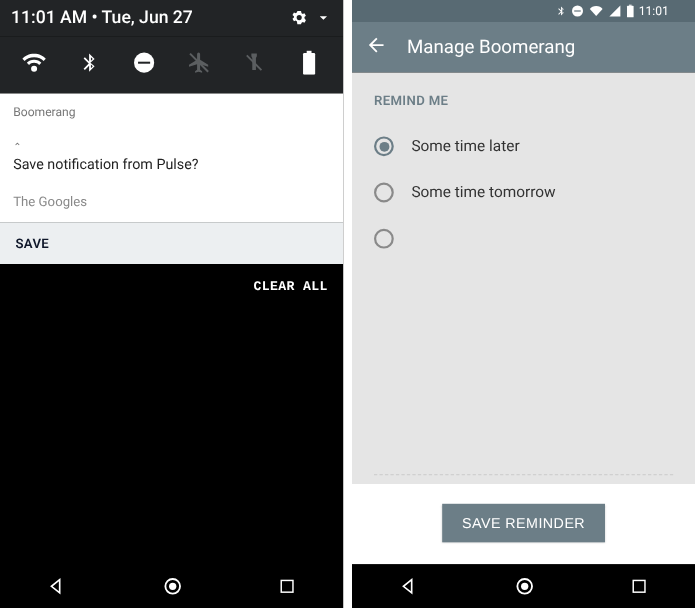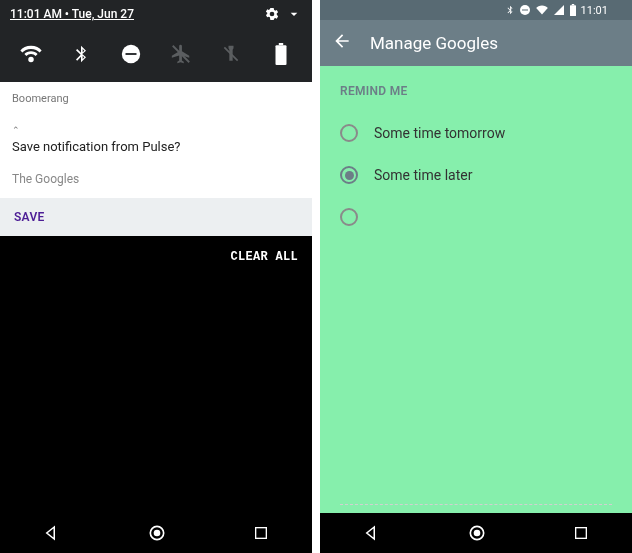--- a/index.html
+++ b/index.html
@@ -24,21 +24,21 @@
   
   .shade-header {
     background: #222426;
     color: #fff;
     padding: 6px 10px 8px 10px;
     font-size: 12px;
     display: flex;
     align-items: center;
     justify-content: space-between;
   }
-  .header-time { font-size: 12px; font-weight: 500; text-decoration: underline; }
+  .header-time { font-size: 16px; font-weight: 500; }
   .header-right { display: flex; align-items: center; gap: 6px; }
   .header-right .gear svg, .header-right .chev svg { display:block; }
 
   .qs-row {
     background: #222426;
     display: flex;
     justify-content: space-around;
     align-items: center;
     padding: 10px 6px 14px 6px;
   }
@@ -65,21 +65,21 @@
     font-size: 12px;
     margin-top: 18px;
   }
   .notif-actions {
     background: #eceff1;
     display: flex;
     gap: 24px;
     padding: 12px 14px;
   }
   .notif-actions span {
-    color: #4c1d95;
+    color: #0f172a;
     font-size: 12px;
     font-weight: 600;
     letter-spacing: 0.3px;
   }
 
   .clear-row {
     background: #000;
     color: #fff;
     text-align: right;
     font-size: 12px;
@@ -107,21 +107,21 @@
     background: #6c7e87;
     color: #fff;
     height: 46px;
     display: flex;
     align-items: center;
     gap: 18px;
     padding: 0 12px;
   }
   .toolbar-title { font-size: 17px; font-weight: 400; }
   .content {
-    background: #86efac;
+    background: #e5e5e5;
     flex: 1;
     padding: 18px 20px 8px 20px;
     display: flex;
     flex-direction: column;
   }
   .section-label {
     color: #6c7e87;
     font-size: 12px;
     font-weight: 600;
     letter-spacing: 0.3px;
@@ -308,43 +308,46 @@
       </span>
     <span>11:01</span>
   </div>
 
   <div class="toolbar">
     <span>
       <svg width="20" height="20" viewBox="0 0 24 24" fill="#fff">
           <path d="M20 11H7.8l5.6-5.6L12 4l-8 8 8 8 1.4-1.4L7.8 13H20z"></path>
         </svg>
     </span>
-    <span class="toolbar-title">Manage Googles</span>
+    <span class="toolbar-title">Manage Boomerang</span>
   </div>
 
   <div class="content">
     <div class="section-label">REMIND ME</div>
 
-    <div class="radio-item">
-      <span class="radio-outer"></span>
-      <span class="radio-label">Some time tomorrow</span>
-    </div>
     <div class="radio-item selected">
       <span class="radio-outer">
           <span class="radio-inner"></span>
         </span>
       <span class="radio-label">Some time later</span>
     </div>
     <div class="radio-item">
       <span class="radio-outer"></span>
+      <span class="radio-label">Some time tomorrow</span>
+    </div>
+    <div class="radio-item">
+      <span class="radio-outer"></span>
     </div>
 
     <div class="divider-dash"></div>
   </div>
 
+  <div class="save-row">
+    <button class="save-btn">SAVE REMINDER</button>
+  </div>
 
   <div class="navbar">
     <span>
         <svg width="18" height="18" viewBox="0 0 24 24" fill="none" stroke="#fff" stroke-width="2">
           <path d="M15 4 L5 12 L15 20 Z" fill="none"></path>
         </svg>
       </span>
     <span>
         <svg width="20" height="20" viewBox="0 0 24 24" fill="none" stroke="#fff" stroke-width="2">
           <circle cx="12" cy="12" r="8"></circle>

